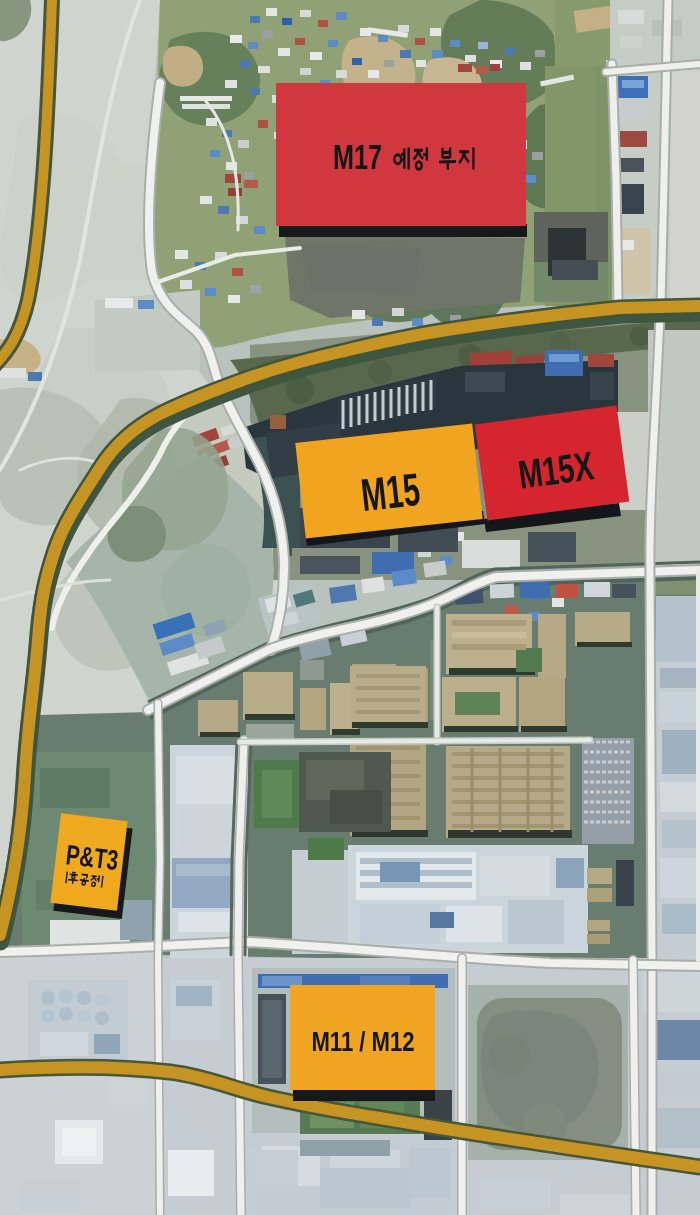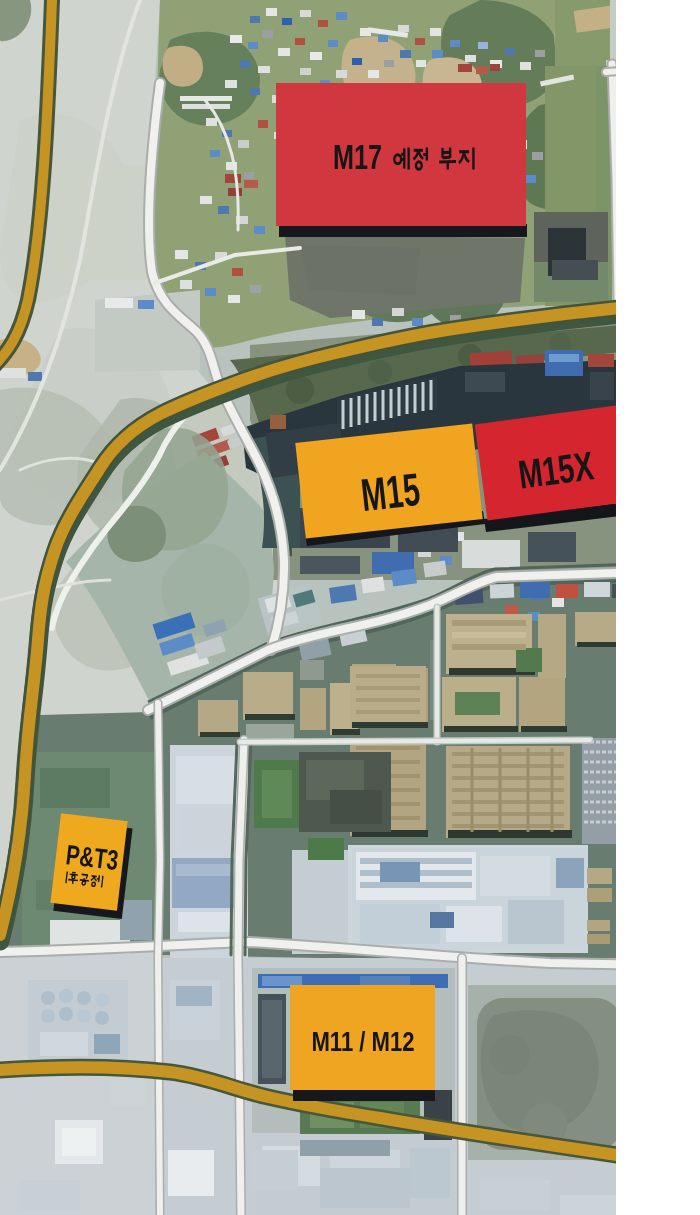--- a/index.html
+++ b/index.html
@@ -1,16 +1,16 @@
 <!DOCTYPE html>
 <html><head>
 <meta charset="utf-8">
 <style>
 html,body{margin:0;padding:0;background:#fff}
-#map{position:relative;width:616px;height:1215px;overflow:hidden;font-family:"Liberation Sans",sans-serif}
+#map{position:relative;width:700px;height:1215px;overflow:hidden;font-family:"Liberation Sans",sans-serif}
 svg{display:block}
 </style>
 </head>
 <body>
 <div id="map">
 <svg width="700" height="1215" viewBox="0 0 700 1215">
 
 <rect x="0" y="0" width="700" height="1215" fill="#b9c3bd"></rect>
 
 <g id="terrain">

